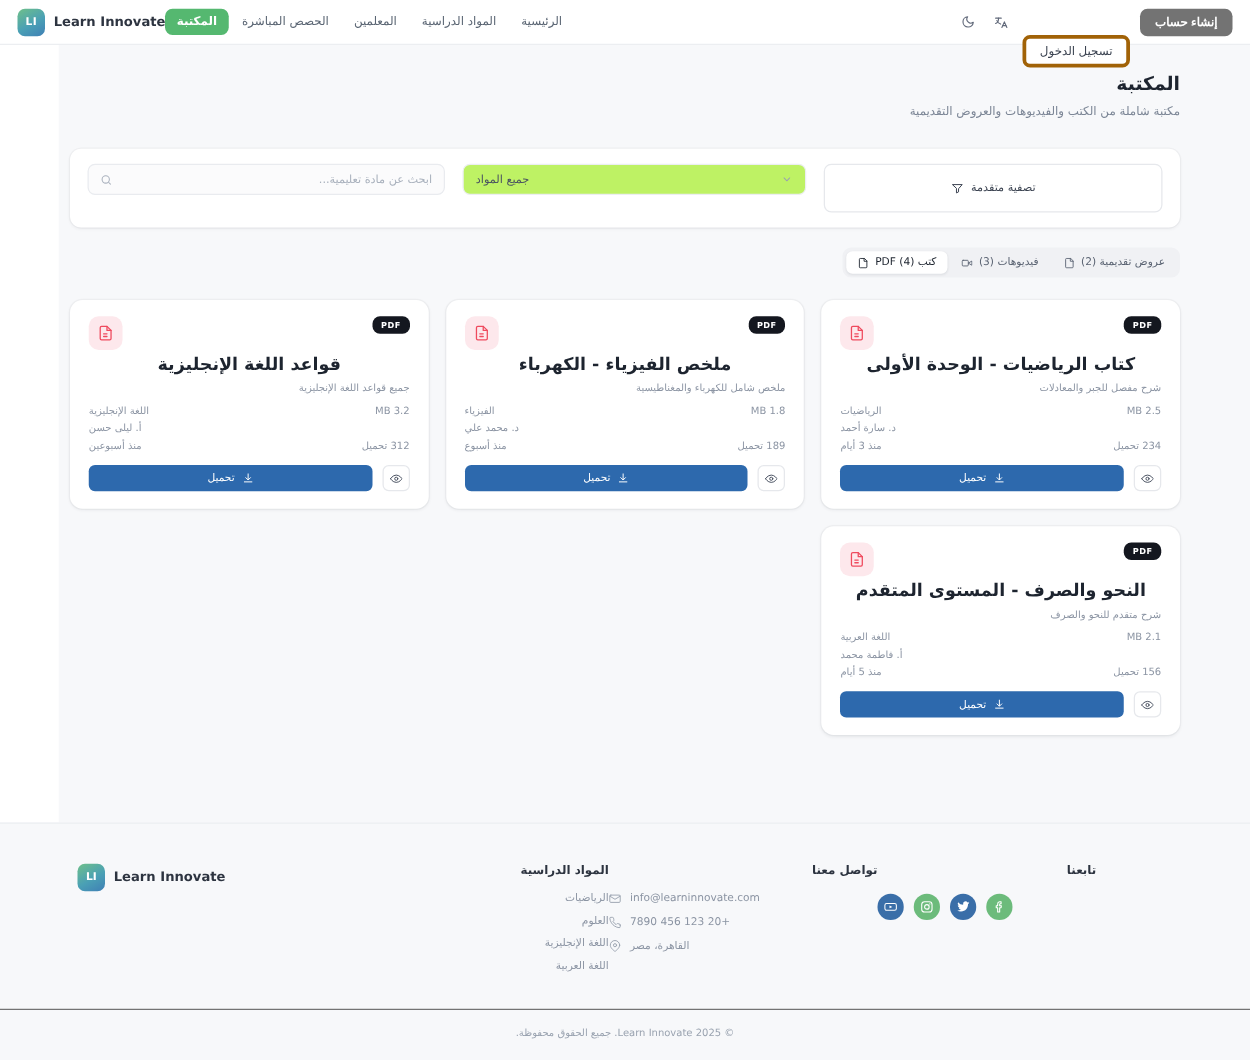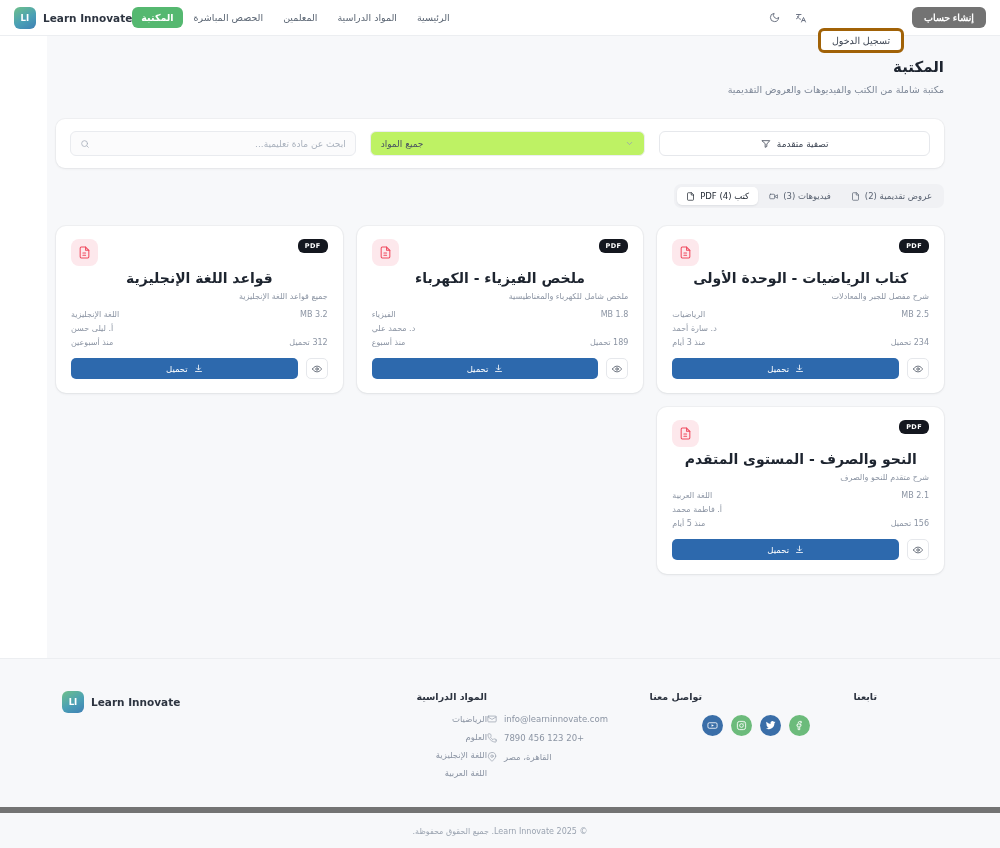--- a/index.html
+++ b/index.html
@@ -92,21 +92,21 @@
     direction: rtl;
   }
   .search-box input::placeholder { color: #a9b1bd; }
   .select-box {
     flex: 1 1 270px; height: 25px; background: #bef264;
     border: 1px solid #eceef1; border-radius: 6px;
     display: flex; flex-direction: row-reverse; align-items: center; justify-content: space-between;
     padding: 0 10px; font-size: 9px; color: #4a5261; cursor: pointer;
   }
   .filter-btn {
-    flex: 1 1 265px; height: 25px; background: #fff;
+    flex: 1 1 265px; height: 39px; background: #fff;
     border: 1px solid #e6e8ec; border-radius: 6px;
     display: flex; flex-direction: row-reverse; align-items: center; justify-content: center; gap: 6px;
     font-size: 9px; color: #3b4351; cursor: pointer;
   }
 
   
   .tabs {
     margin-top: 16px;
     display: inline-flex; flex-direction: row-reverse;
     background: #f0f1f4; border-radius: 7px; padding: 3px; gap: 2px;
@@ -191,21 +191,21 @@
   }
   .citem .ci { color: #9aa3b0; display: flex; }
   .socials { margin-top: 13px; display: flex; flex-direction: row-reverse; gap: 8px; }
   .soc {
     width: 21px; height: 21px; border-radius: 50%;
     display: flex; align-items: center; justify-content: center; color: #fff; cursor: pointer;
   }
   .copyright {
     position: absolute; top: 148px; left: 0; width: 1000px; text-align: center;
     font-size: 8px; color: #9aa3b0; padding-top: 14px;
-    border-top: 6px solid #737373;
+    border-top: 1px solid #737373;
   }
   svg { display: block; }
 </style>
 </head>
 <body>
 
 <div class="page">
 
   <div class="header">
     <div class="brand">

